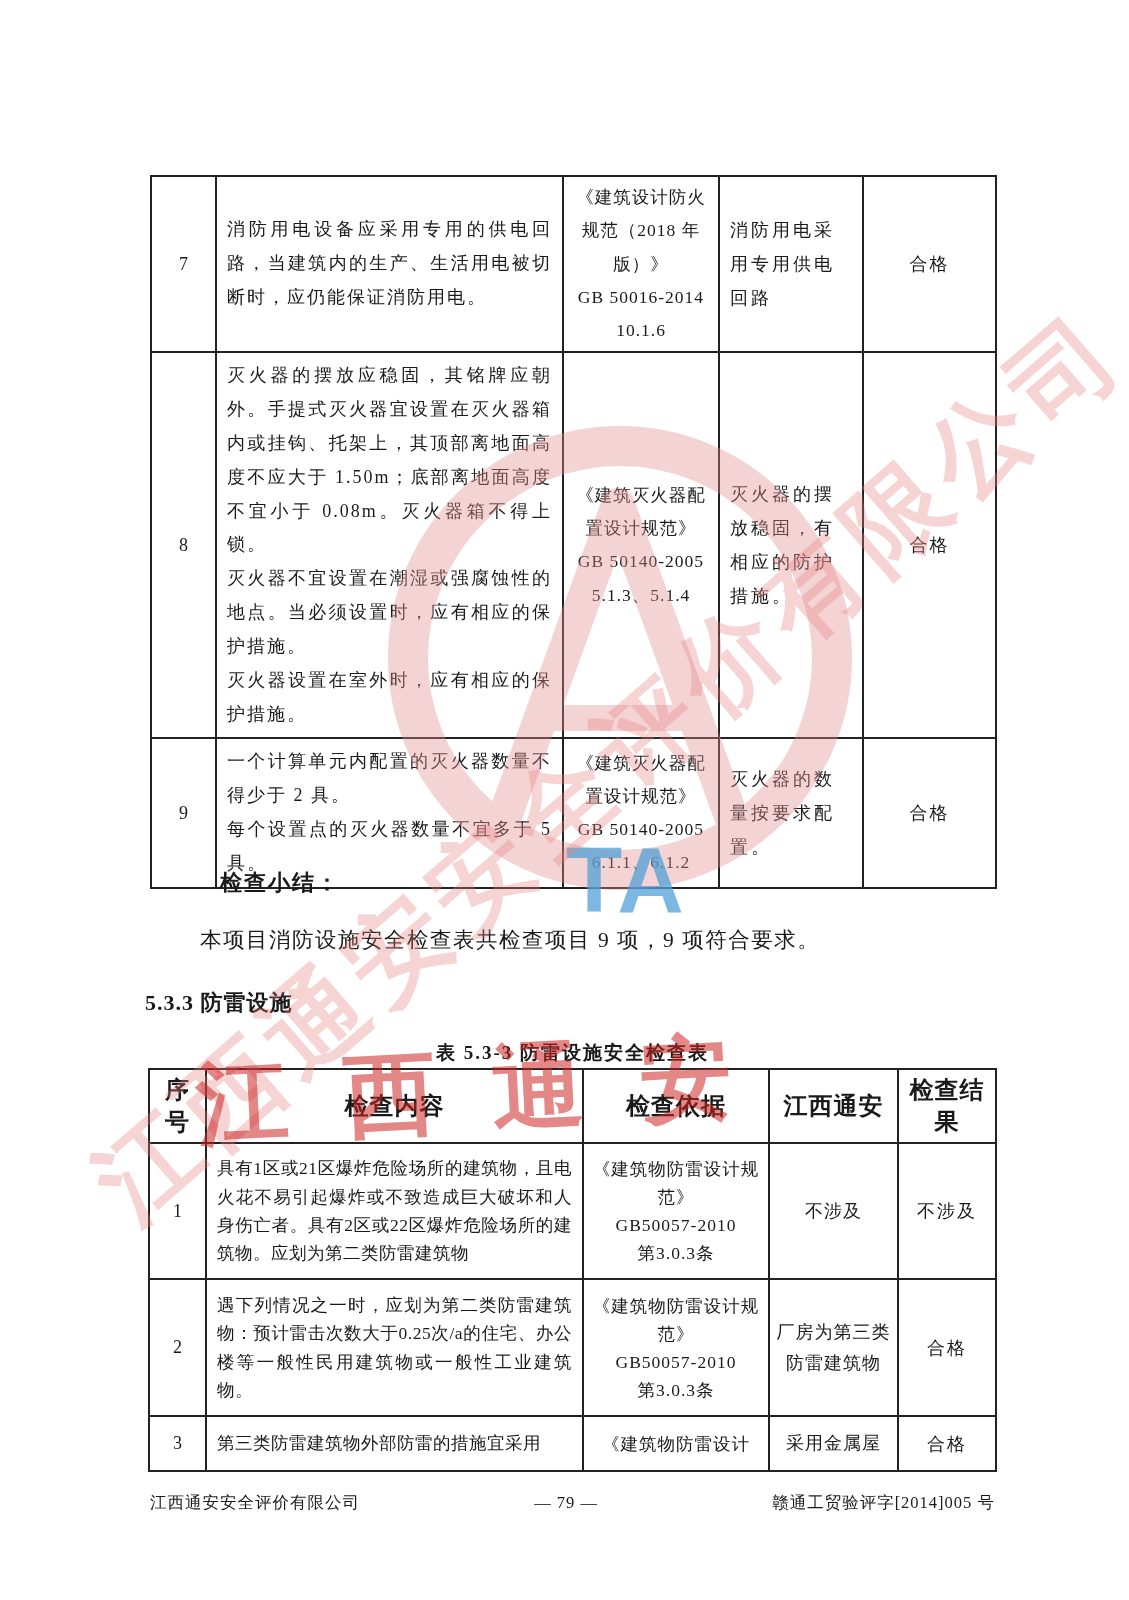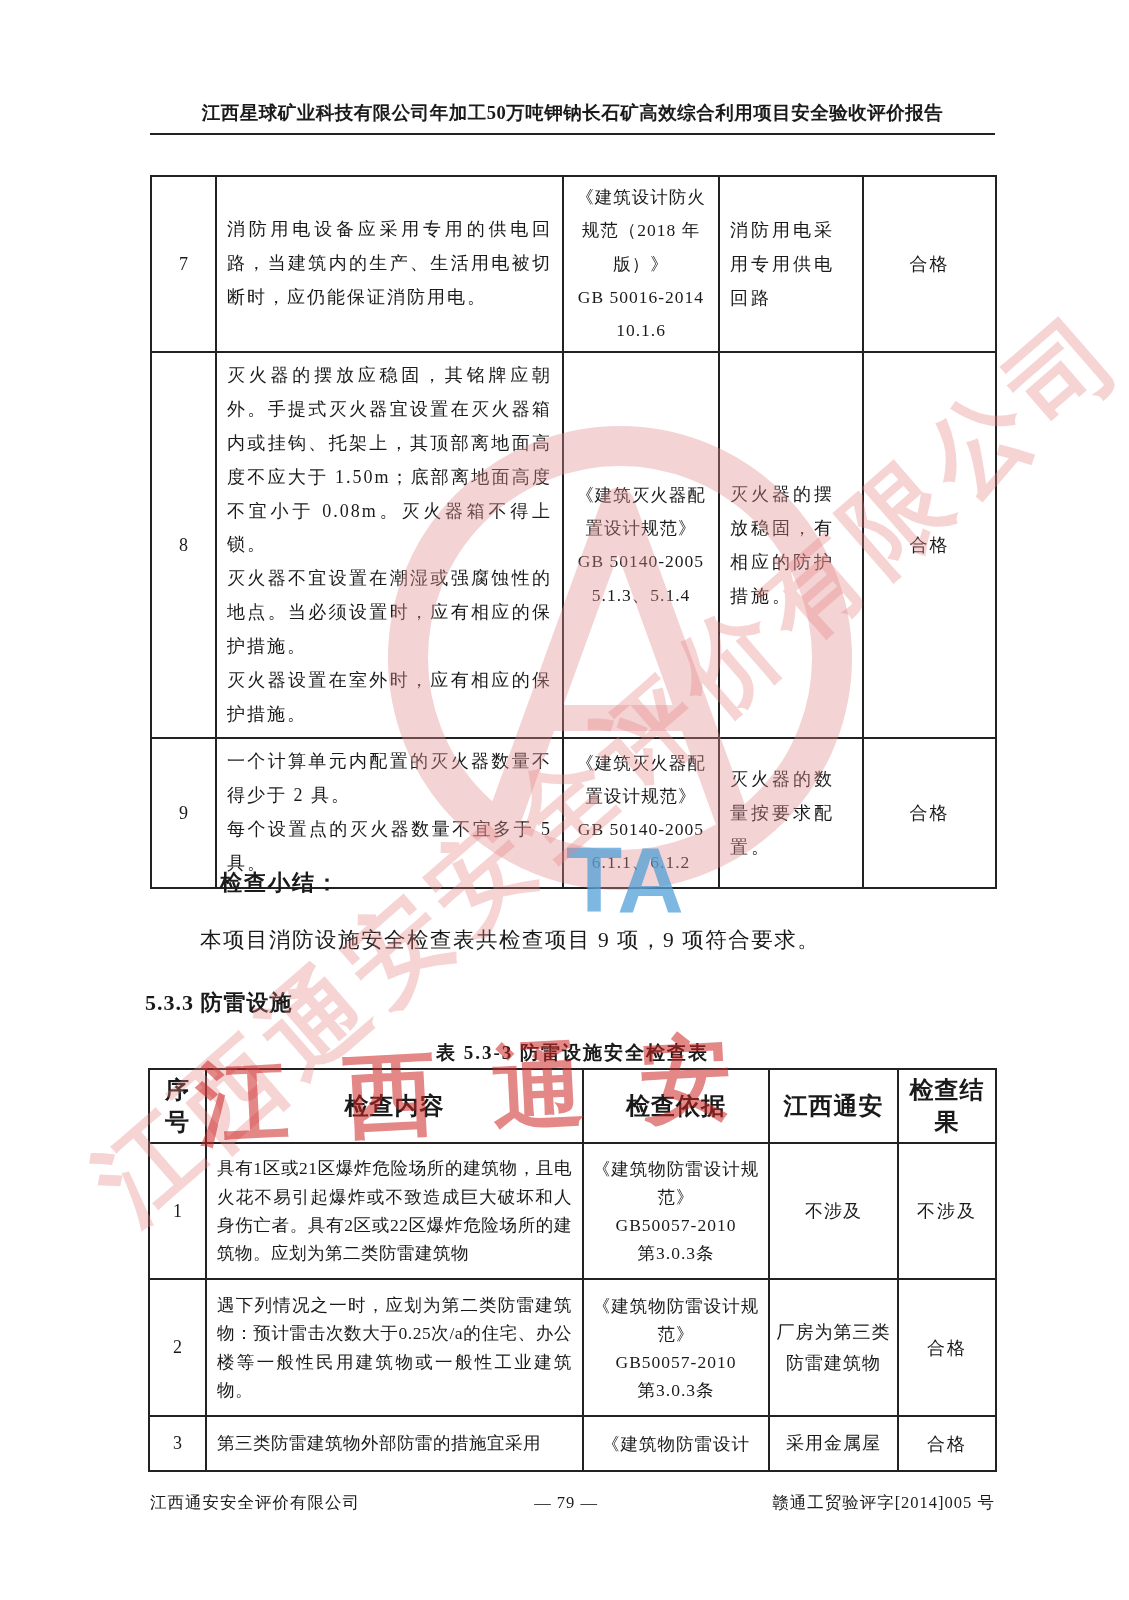--- a/index.html
+++ b/index.html
@@ -69,21 +69,20 @@
     transform:rotate(-3deg);
     font-size:92px;font-weight:700;letter-spacing:56px;
     color:rgba(204,36,36,0.55);
   }
 </style>
 </head>
 <body>
 
 <div class="page">
 
-  <div class="doc-header">江西星球矿业科技有限公司年加工50万吨钾钠长石矿高效综合利用项目安全验收评价报告</div>
 
   <table class="t1">
     <colgroup>
         <col class="c1">
         <col class="c2">
         <col class="c3">
         <col class="c4">
         <col class="c5">
       </colgroup>
     <tbody>

